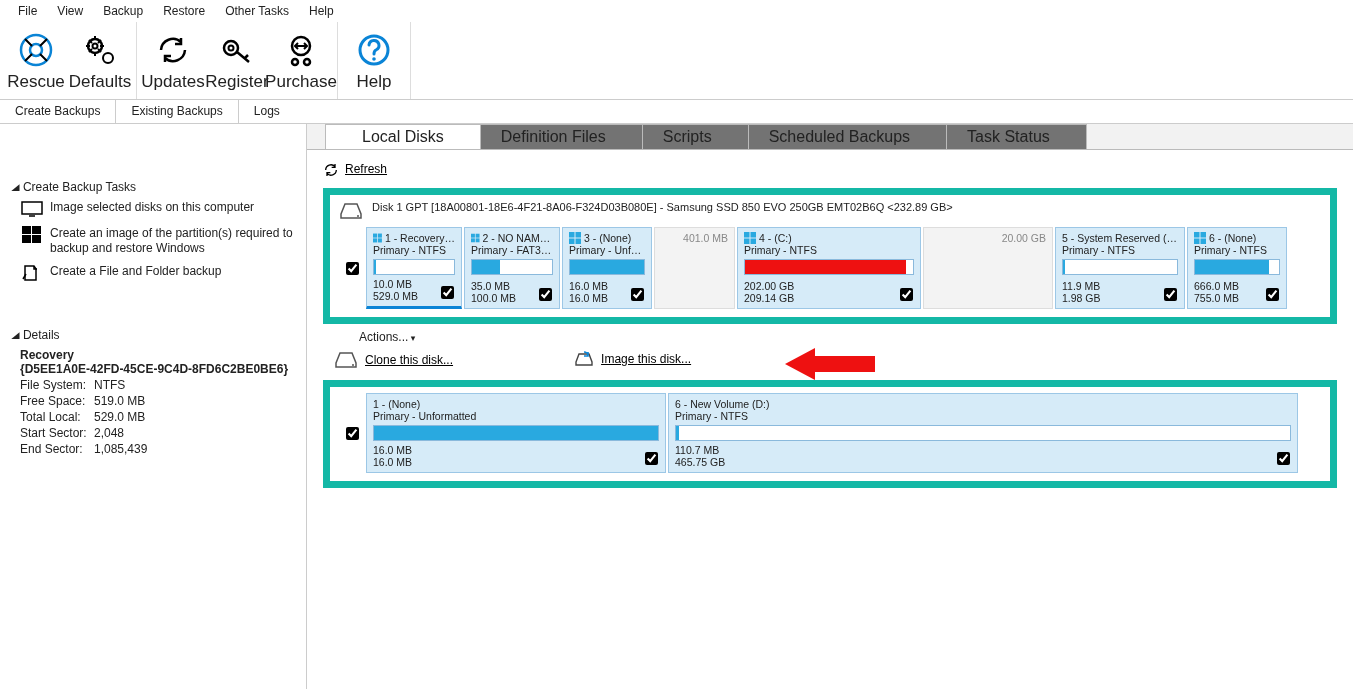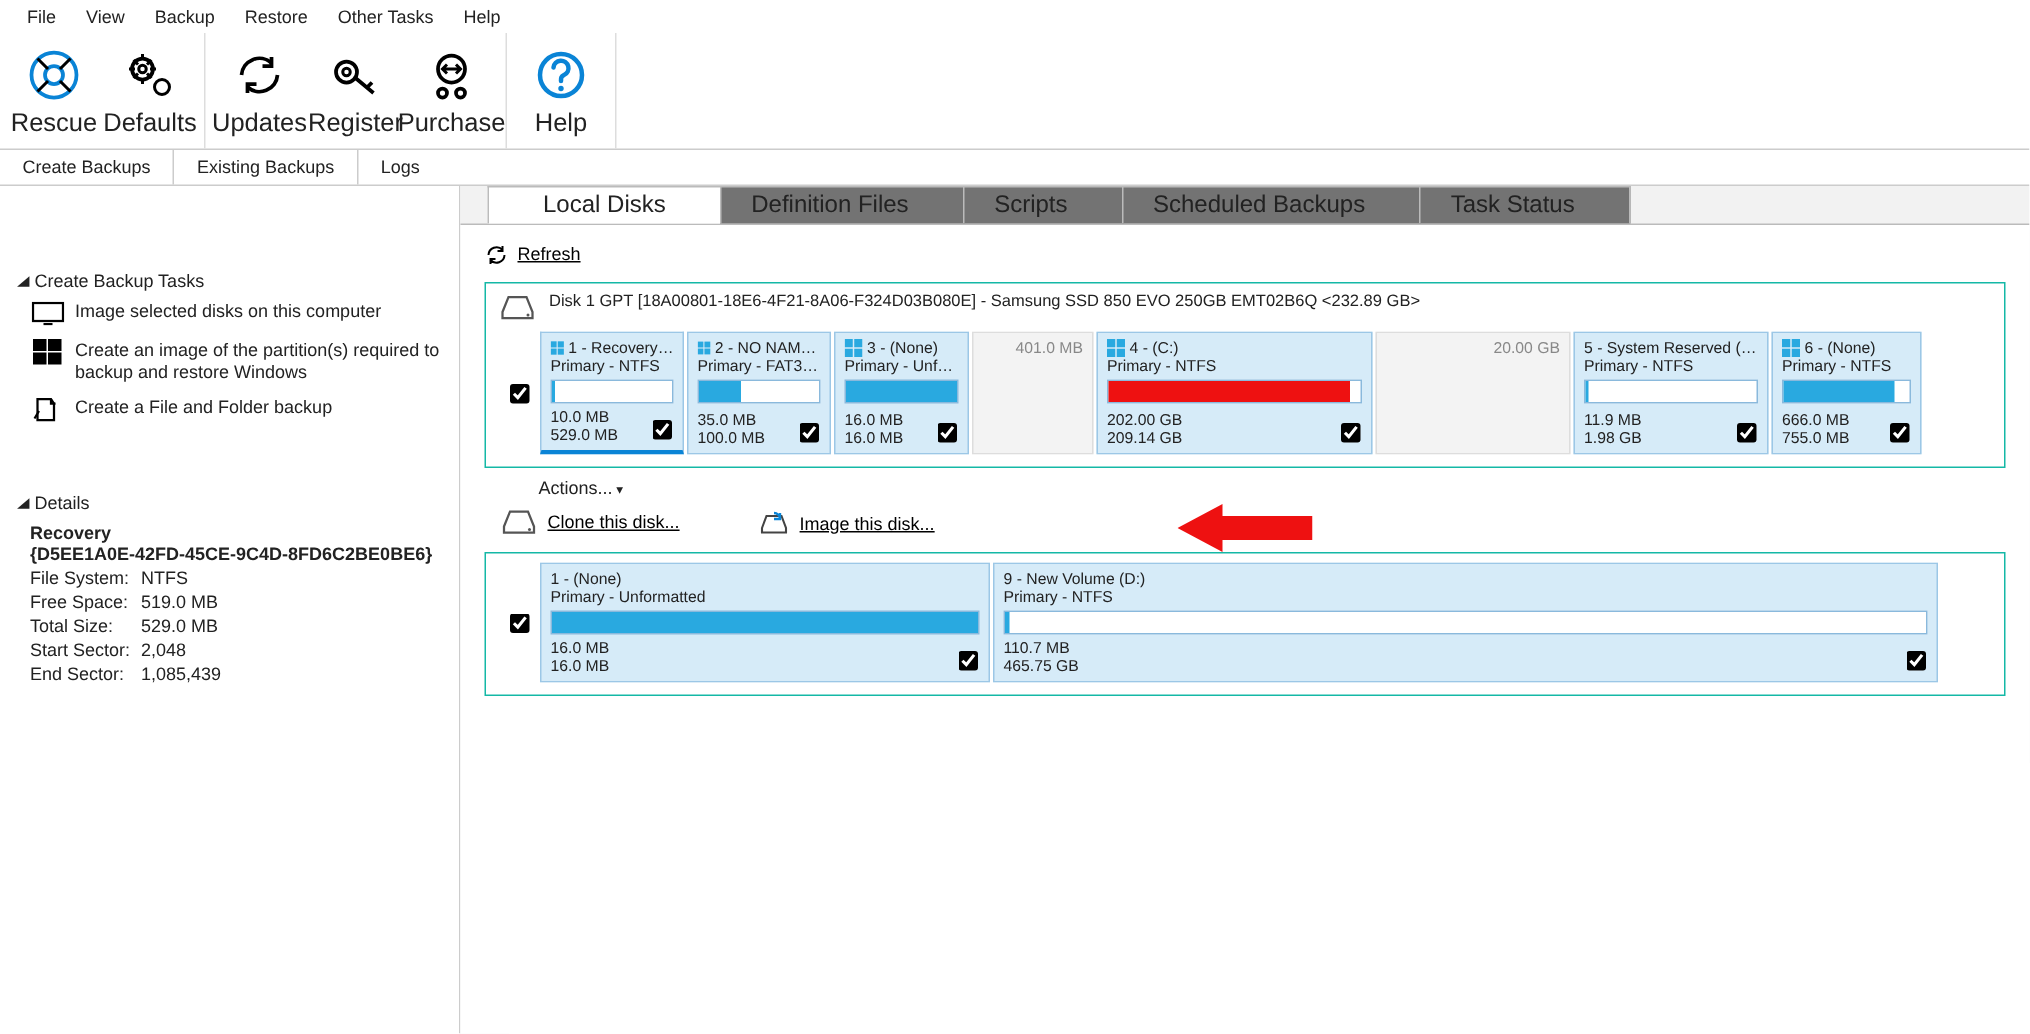--- a/index.html
+++ b/index.html
@@ -42,21 +42,21 @@
   .toptabs { display:flex; height:26px; border-bottom:1px solid #bbb; background:#f2f2f2; padding-left:18px; }
   .toptabs .ttab { padding:3px 36px; border:1px solid #bbb; border-bottom:none; background:#fff; margin-right:-1px; font-size:16px; cursor:pointer; }
   .toptabs .ttab:not(.active) { background:#737373;padding-left:20px; }
 
   .main-scroll { flex:1; overflow:auto; padding:12px 16px 16px 16px; background:#fff; position:relative; }
   .refresh-row { display:flex; margin-bottom:10px; }
   .refresh-row svg { margin-right:6px; }
   .linklike { text-decoration:underline; cursor:pointer; color:#000; }
 
   
-  .disk-panel { border:1px solid #14b8a6; padding:6px 8px 8px 8px; margin-bottom:4px; position:relative; }
+  .disk-panel { border:7px solid #14b8a6; padding:6px 8px 8px 8px; margin-bottom:4px; position:relative; }
   .disk-hdr { display:flex; align-items:flex-start; margin-bottom:6px; }
   .disk-icon { width:28px; height:20px; margin-right:6px; }
   .disk-body { display:flex; align-items:stretch; }
   .disk-chk { width:28px; display:flex; align-items:center; justify-content:center; }
   .parts { display:flex; flex:1; gap:2px; overflow:hidden; }
 
   .part { border:1px solid #9cc7e6; background:#d6ebf8; position:relative; padding:4px 6px 4px 6px; font-size:10.5px; display:flex; flex-direction:column; justify-content:space-between; min-height:72px; }
   .part.unalloc { background:#f3f3f3; border-color:#ddd; color:#888; display:flex; align-items:flex-end; }
   .part.sel { border-bottom:3px solid #0a84d6; }
   .part .top-row { display:flex; align-items:center; gap:3px; white-space:nowrap; overflow:hidden; }
@@ -65,21 +65,21 @@
   .part .psub  { white-space:nowrap; overflow:hidden; text-overflow:ellipsis; }
   .part .bar { height:16px; background:#fff; border:1px solid #8ab9dc; margin:3px 0 3px 0; position:relative; }
   .part .bar .fill { height:100%; background:#29a9e0; }
   .part .bar .fill.red { background:#e11; }
   .part .sizes { white-space:nowrap; }
   .part .pchk { position:absolute; right:4px; bottom:4px; }
 
   .actions-row { margin:6px 0 0 36px; font-size:12px; cursor:pointer; }
   .actions-row::after { content:" ▾"; font-size:9px; }
 
-  .disk-actions { display:flex; align-items:flex-end; gap:52px; margin:6px 0 10px 10px; position:relative; }
+  .disk-actions { display:flex; align-items:flex-start; gap:120px; margin:6px 0 10px 10px; position:relative; }
   .disk-actions .act { display:flex; align-items:center; gap:6px; cursor:pointer; }
 
   .red-arrow { position:absolute; left:452px; top:-6px; pointer-events:none; }
 
   input[type=checkbox] { width:13px; height:13px; accent-color:#000; }
 
   
   svg { display:block; }
 </style>
 </head>
@@ -218,21 +218,21 @@
       <div id="details-rows">
           <div class="kv">
             <div class="k">File System:</div>
             <div class="v">NTFS</div>
           </div>
           <div class="kv">
             <div class="k">Free Space:</div>
             <div class="v">519.0 MB</div>
           </div>
           <div class="kv">
-            <div class="k">Total Size:</div>
+            <div class="k">Total Local:</div>
             <div class="v">529.0 MB</div>
           </div>
           <div class="kv">
             <div class="k">Start Sector:</div>
             <div class="v">2,048</div>
           </div>
           <div class="kv">
             <div class="k">End Sector:</div>
             <div class="v">1,085,439</div>
           </div>
@@ -425,21 +425,21 @@
                     <div class="bar">
                       <div class="fill" style="width:100%"></div>
                     </div>
                   </div>
                   <div class="sizes">16.0 MB<br>16.0 MB</div>
                   <div class="pchk"><input type="checkbox" checked="" style=""></div>
                 </div>
                 <div class="part" style="width: 630px;">
                   <div>
                     <div class="top-row">
-                      <span class="pname">9 - New Volume (D:)</span>
+                      <span class="pname">6 - New Volume (D:)</span>
                     </div>
                     <div class="psub">Primary - NTFS</div>
                     <div class="bar">
                       <div class="fill" style="width:0.5%"></div>
                     </div>
                   </div>
                   <div class="sizes">110.7 MB<br>465.75 GB</div>
                   <div class="pchk"><input type="checkbox" checked="" style=""></div>
                 </div>
               </div>

